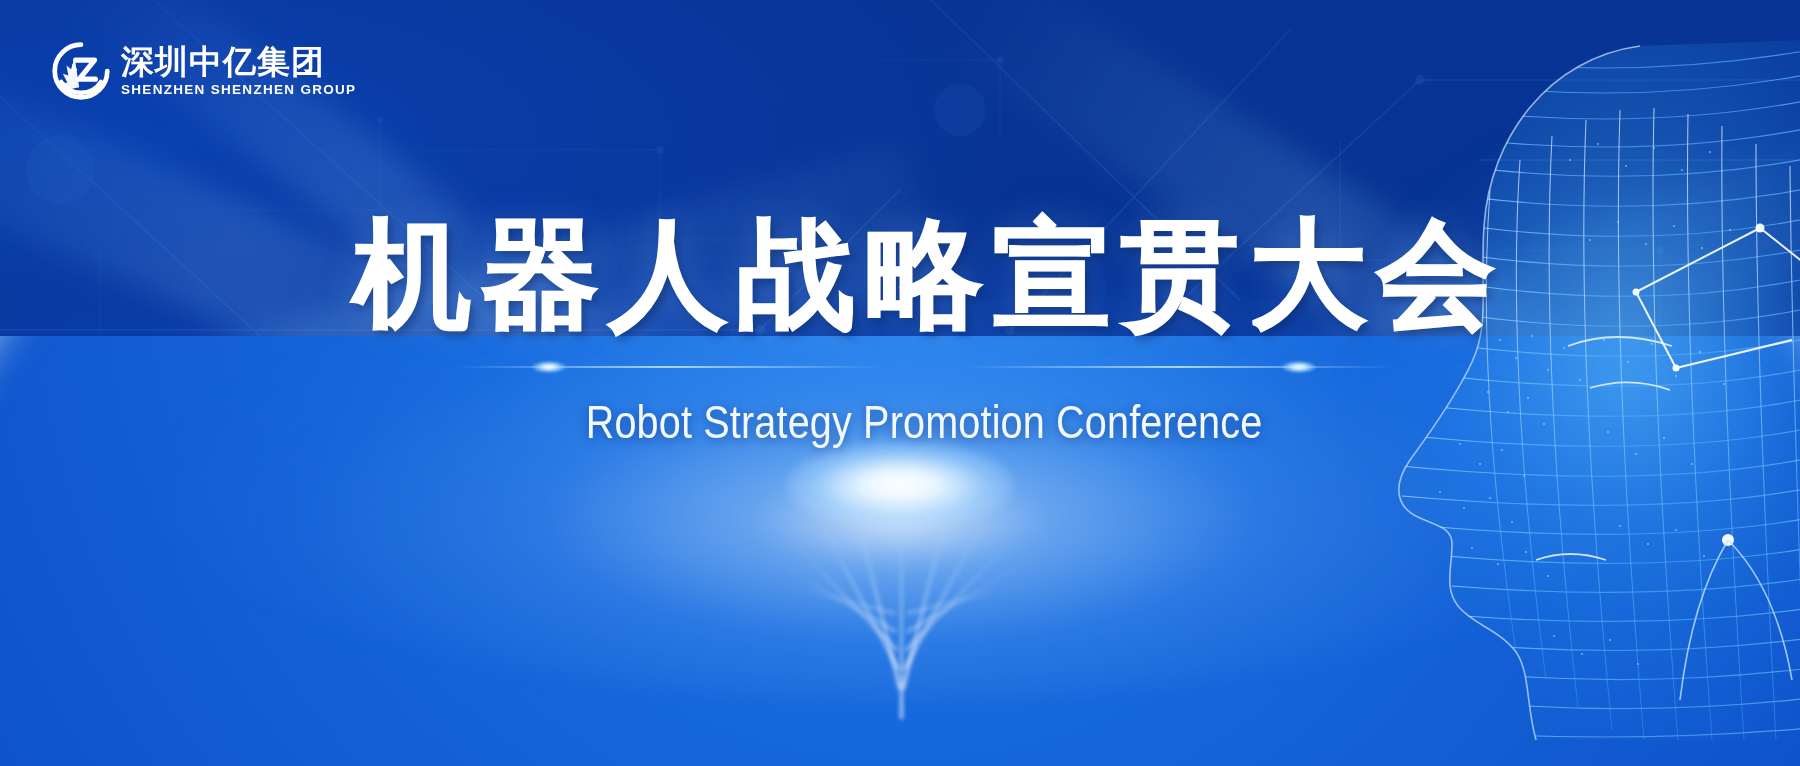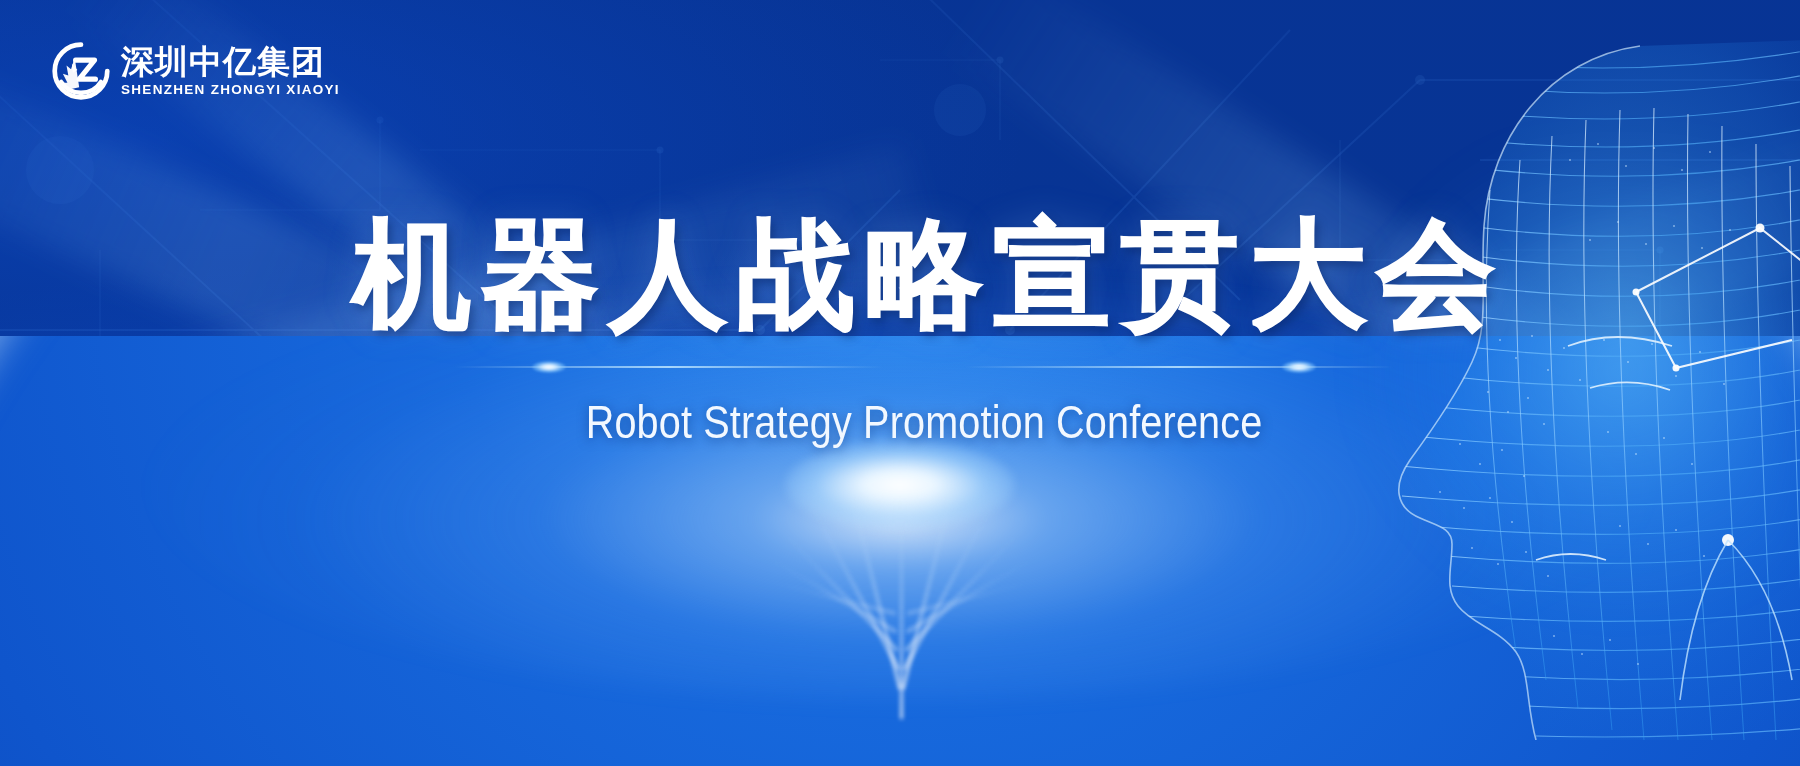--- a/index.html
+++ b/index.html
@@ -536,21 +536,21 @@
           <path d="M26 20 L 47 20 L 30 41 L 48 41" fill="none" stroke="#ffffff" stroke-width="5.6" stroke-linejoin="round" stroke-linecap="round"></path>
 
           <path d="M25 17 L 21 30 L 16 26 L 18 37 L 12 35 L 17 45 L 11 45 L 20 52 L 30 50" fill="#ffffff" opacity=".96"></path>
           <path d="M22 24 L 28 31 L 23 34 Z" fill="#ffffff"></path>
 
           <path d="M10 44 A26 26 0 0 0 54 44" fill="none" stroke="#ffffff" stroke-width="5" stroke-linecap="round"></path>
         </svg>
       </span>
       <span class="logo-text">
         <span class="logo-cn">深圳中亿集团</span>
-        <span class="logo-en">SHENZHEN ZHONGYI XIAOYI</span>
+        <span class="logo-en">SHENZHEN SHENZHEN GROUP</span>
       </span>
     </div>
 
 
   </div>
 
   <div class="title-block">
     <h1 class="title-cn">机器人战略宣贯大会</h1>
 
     <div class="divider">

